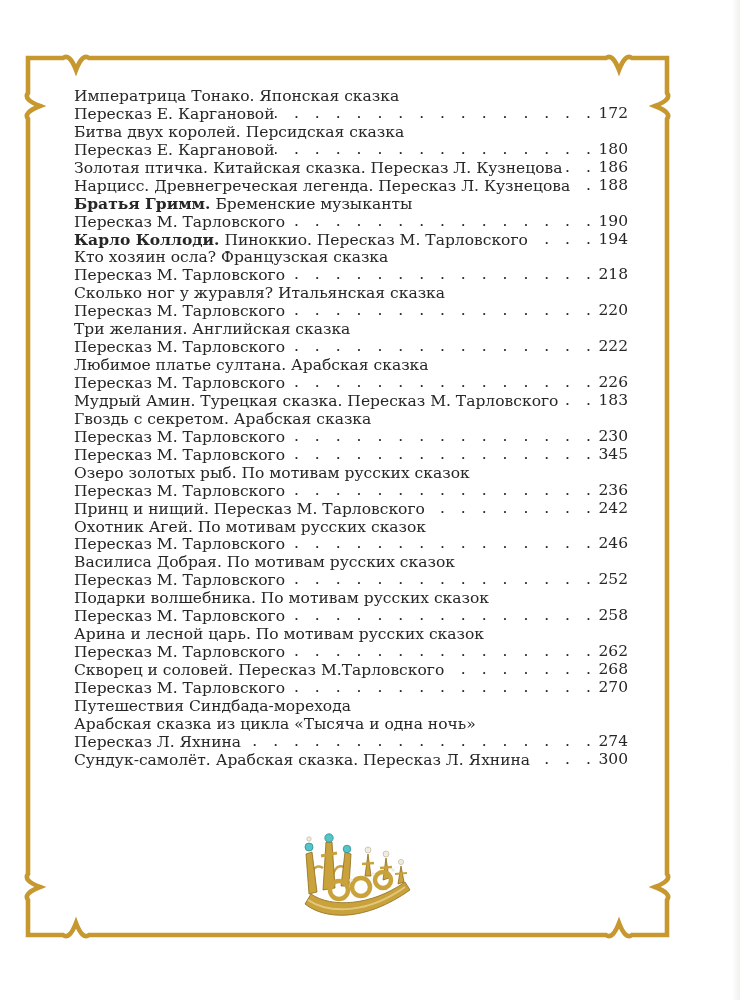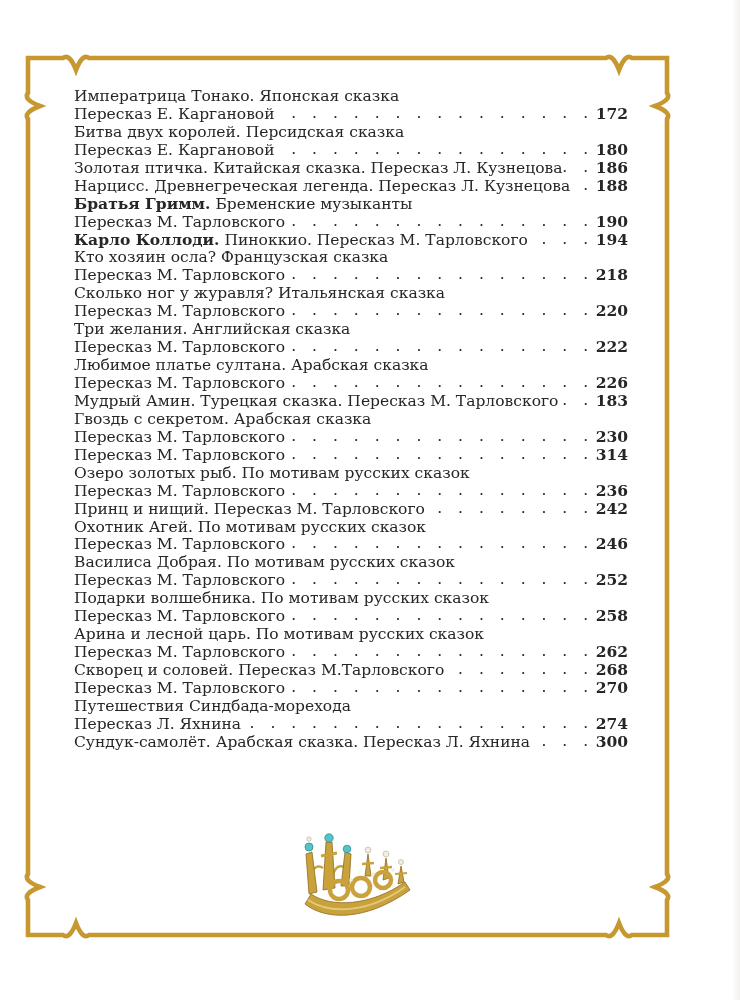--- a/index.html
+++ b/index.html
@@ -36,21 +36,21 @@
     white-space:nowrap;
   }
   .seg{flex:0 0 auto;white-space:pre;}
   .b{font-weight:bold;}
   .dots{
     flex:1 1 auto;min-width:0;overflow:hidden;
     direction:rtl;
     letter-spacing:5.5px;
     padding-left:5px;
   }
-  .pg{flex:0 0 auto;text-align:right;padding-left:2px;font-weight:bold;}
+  .pg{flex:0 0 auto;text-align:right;padding-left:2px;}
   .crown{position:absolute;left:299px;top:830px;}
 </style>
 </head>
 <body>
 
 <svg class="frame-svg" width="740" height="1000" viewBox="0 0 740 1000" aria-hidden="true">
   <path class="frame-path" d="
     M 28 58
     H 63 Q 69.5 53 76 70 Q 82.5 53 89 58
     H 606 Q 612.5 53 619 70 Q 625.5 53 632 58
@@ -176,21 +176,21 @@
   <div class="line">
     <span class="seg"><b class="b"></b><span class="t">Пересказ М. Тарловского</span></span>
     <span class="dots">. . . . . . . . . . . . . . . . . . . . . . . . . . . . . . . . . . . . . . . . . . . . . . . . . . . . . . . . . . . . . . . . . . . . . . </span>
     <span class="pg">230</span>
   </div>
 
 
   <div class="line">
     <span class="seg"><b class="b"></b><span class="t">Пересказ М. Тарловского</span></span>
     <span class="dots">. . . . . . . . . . . . . . . . . . . . . . . . . . . . . . . . . . . . . . . . . . . . . . . . . . . . . . . . . . . . . . . . . . . . . . </span>
-    <span class="pg">314</span>
+    <span class="pg">345</span>
   </div>
 
   <div class="line">
     <span class="seg"><b class="b"></b><span class="t">Озеро золотых рыб. По мотивам русских сказок</span></span>
 
   </div>
 
   <div class="line">
     <span class="seg"><b class="b"></b><span class="t">Пересказ М. Тарловского</span></span>
     <span class="dots">. . . . . . . . . . . . . . . . . . . . . . . . . . . . . . . . . . . . . . . . . . . . . . . . . . . . . . . . . . . . . . . . . . . . . . </span>
@@ -258,20 +258,24 @@
     <span class="seg"><b class="b"></b><span class="t">Пересказ М. Тарловского</span></span>
     <span class="dots">. . . . . . . . . . . . . . . . . . . . . . . . . . . . . . . . . . . . . . . . . . . . . . . . . . . . . . . . . . . . . . . . . . . . . . </span>
     <span class="pg">270</span>
   </div>
 
   <div class="line">
     <span class="seg"><b class="b"></b><span class="t">Путешествия Синдбада-морехода</span></span>
 
   </div>
 
+  <div class="line">
+    <span class="seg"><b class="b"></b><span class="t">Арабская сказка из цикла «Тысяча и одна ночь»</span></span>
+
+  </div>
 
   <div class="line">
     <span class="seg"><b class="b"></b><span class="t">Пересказ Л. Яхнина</span></span>
     <span class="dots">. . . . . . . . . . . . . . . . . . . . . . . . . . . . . . . . . . . . . . . . . . . . . . . . . . . . . . . . . . . . . . . . . . . . . . </span>
     <span class="pg">274</span>
   </div>
 
   <div class="line">
     <span class="seg"><b class="b"></b><span class="t">Сундук-самолёт. Арабская сказка. Пересказ Л. Яхнина</span></span>
     <span class="dots">. . . . . . . . . . . . . . . . . . . . . . . . . . . . . . . . . . . . . . . . . . . . . . . . . . . . . . . . . . . . . . . . . . . . . . </span>

